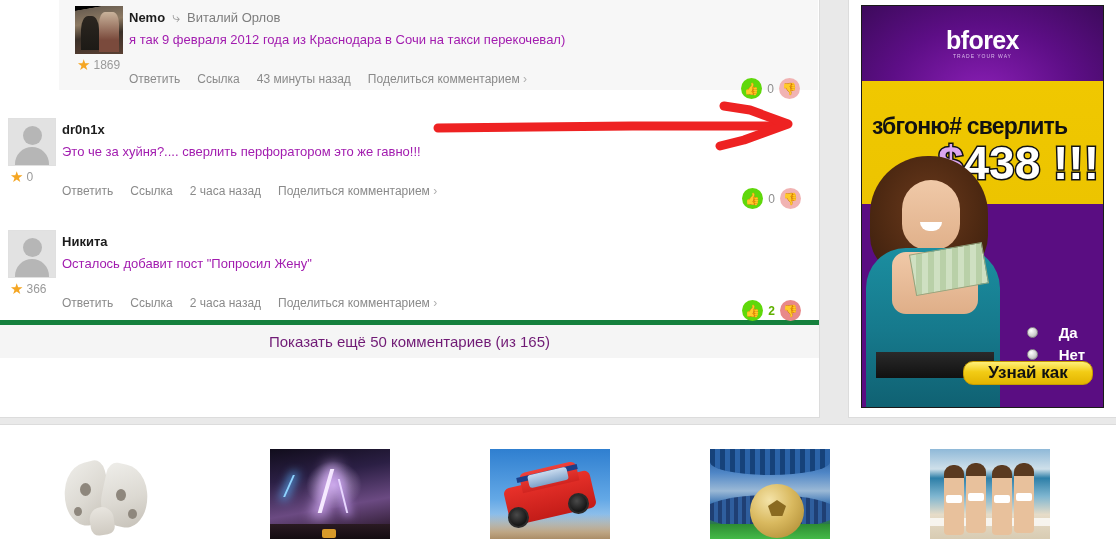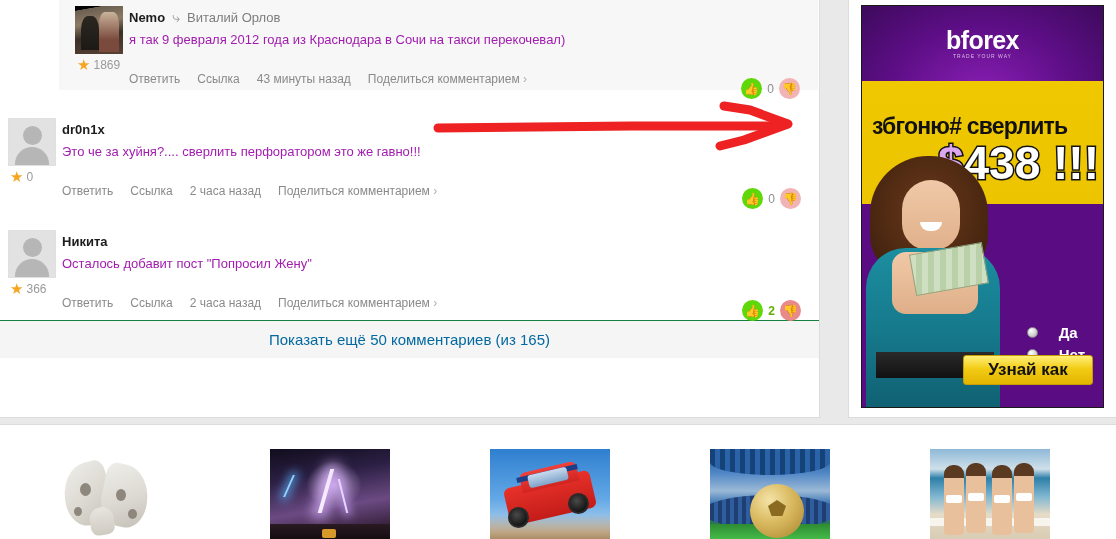--- a/index.html
+++ b/index.html
@@ -88,23 +88,23 @@
     font-size:12px; color:#ffffff; line-height:1;
   }
   .thumb.up   { background:#5fd80b; }
   .thumb.down { background:#f1b3b3; }
   .thumb.down.active { background:#e8898a; }
   .vote-count { font-size:12px; color:#8d8d8d; min-width:7px; text-align:center; }
   .vote-count.positive { color:#5fb000; font-weight:bold; }
 
   .show-more {
     height:38px; background:#f5f5f5;
-    border-top:1px solid #15803d;
+    border-top:5px solid #15803d;
     display:flex; align-items:center; justify-content:center;
-    font-size:15px; color:#0369a1;
+    font-size:15px; color:#701a75;
     margin-top:6px;
   }
 
   
   .annotation-arrow {
     position:absolute; left:432px; top:96px;
     width:392px; height:56px;
     pointer-events:none;
   }
 
@@ -200,23 +200,23 @@
   }
   .ad-option { display:flex; align-items:center; gap:21px; margin-bottom:5px; }
   .ad-radio {
     width:11px; height:11px; border-radius:50%;
     background: radial-gradient(circle at 35% 30%, #ffffff 0%, #cfcfcf 60%, #9a9a9a 100%);
     border:1px solid #8f8f8f;
   }
   .ad-option-label { color:#ffffff; font-size:15px; font-weight:bold; }
   .ad-cta {
     position:absolute; right:10px; bottom:22px;
-    width:130px; height:30px;
+    width:130px; height:24px;
     background: linear-gradient(180deg,#fff07a 0%,#f2cc15 45%,#e3b400 100%);
-    border-radius: 3px;
+    border-radius: 10px;
     border:1px solid #c79d00;
     display:flex; align-items:center; justify-content:center;
     color:#111111; font-size:17px; font-weight:bold;
   }
 
   
   .thumb-strip {
     position:absolute; left:0; top:424px;
     width:1116px; height:115px;
     background:#ffffff;

